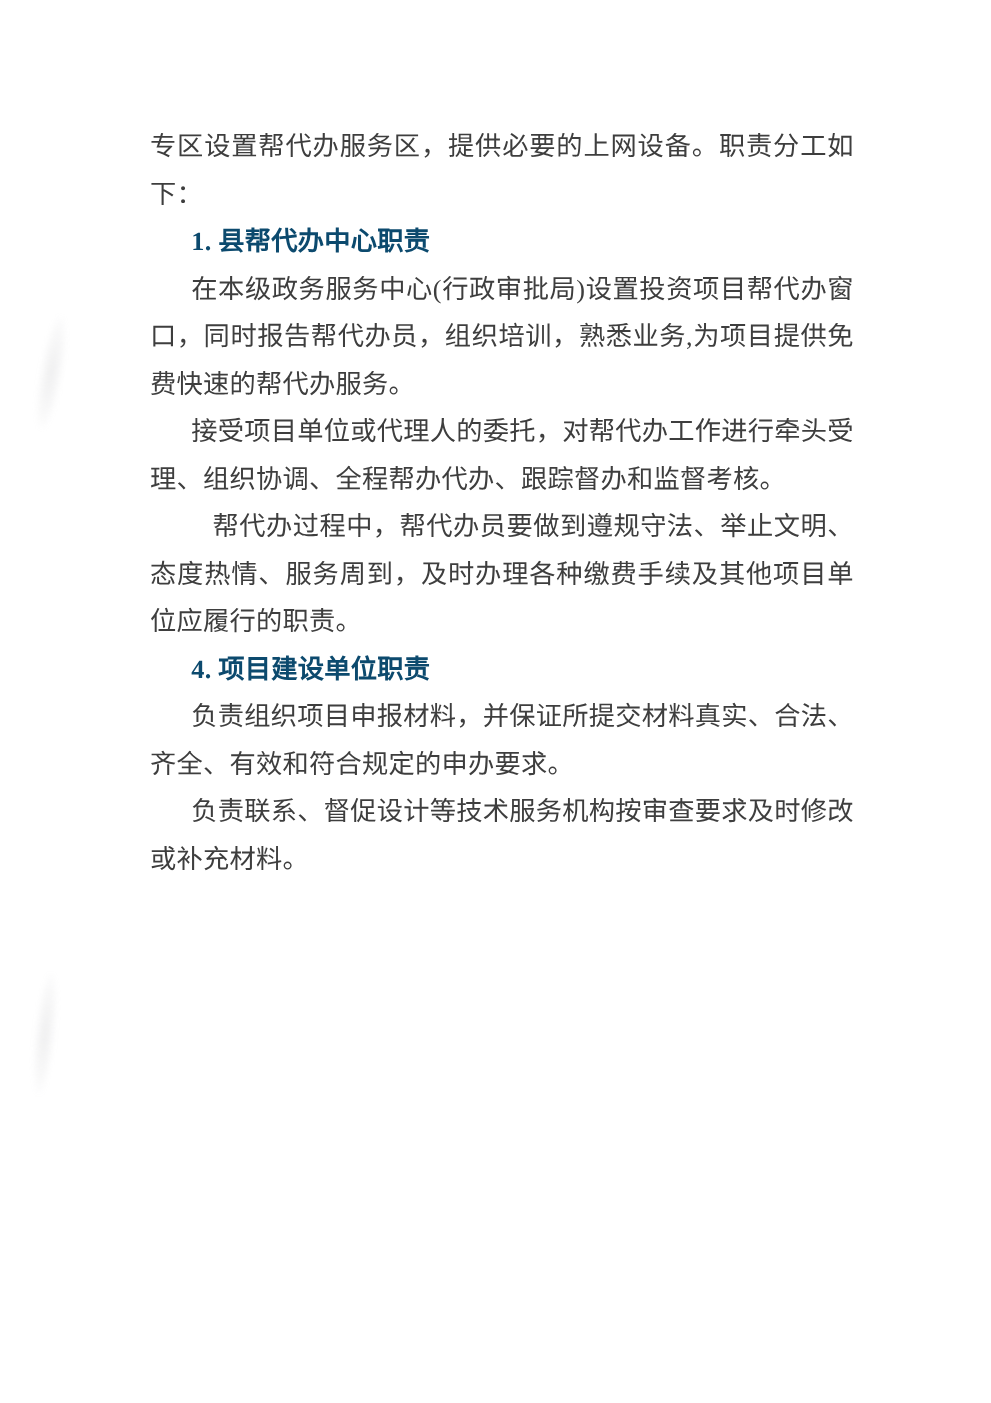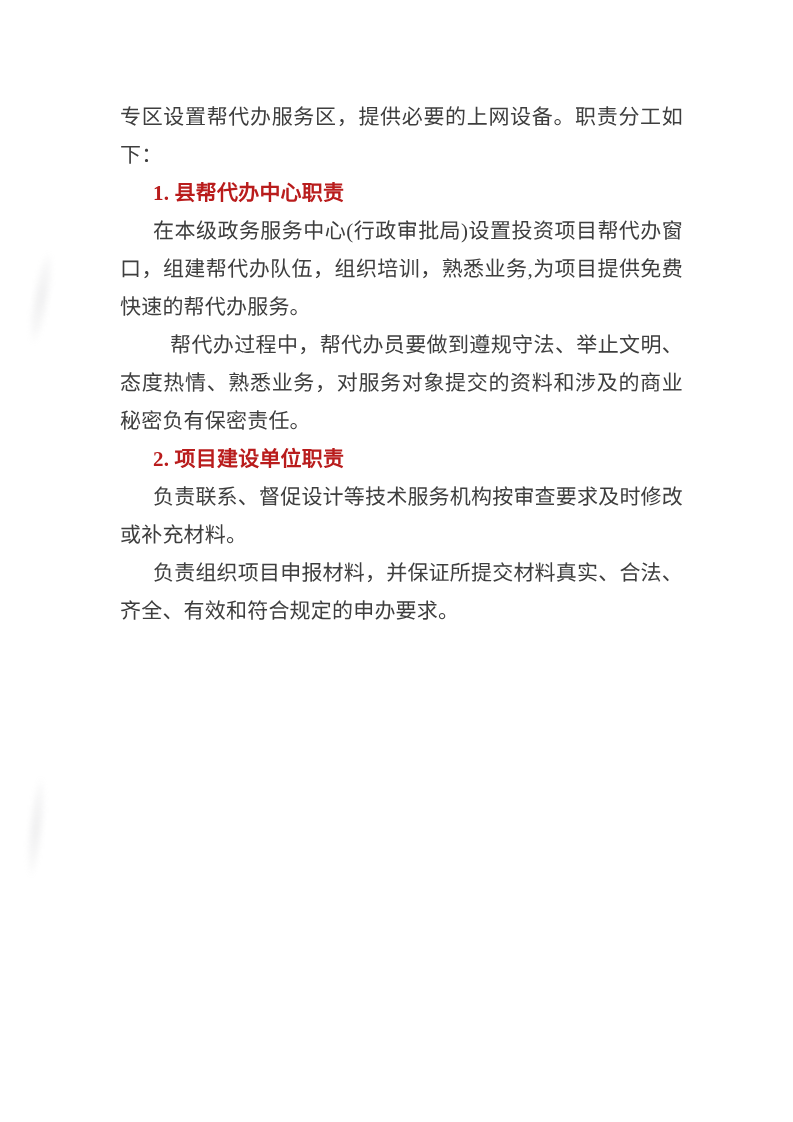--- a/index.html
+++ b/index.html
@@ -27,21 +27,21 @@
     letter-spacing: 0.2px;
     text-align: justify;
     text-justify: inter-character;
   }
   .doc-body p {
     margin: 0;
     padding: 0;
   }
   p.heading {
     font-weight: bold;
-    color: #b91c1c;
+    color: #0c4a6e;
   }
   .indent-none   { text-indent: 0; }
   .indent-normal { text-indent: 33px; }
   .indent-large  { text-indent: 50px; }
 
   
   .scan-artifact {
     position: absolute;
     pointer-events: none;
     background: radial-gradient(ellipse at center, rgba(140,140,145,0.14) 0%, rgba(160,160,165,0.06) 55%, rgba(255,255,255,0) 75%);
@@ -52,19 +52,20 @@
 </style>
 </head>
 <body>
 
 <div class="page">
   <div class="scan-artifact smudge-1"></div>
   <div class="scan-artifact smudge-2"></div>
   <div class="doc-body">
       <p class="body indent-none">专区设置帮代办服务区，提供必要的上网设备。职责分工如下：</p>
       <p class="heading indent-normal">1. 县帮代办中心职责</p>
-      <p class="body indent-normal">在本级政务服务中心(行政审批局)设置投资项目帮代办窗口，组建帮代办队伍，组织培训，熟悉业务,为项目提供免费快速的帮代办服务。</p>
-      <p class="body indent-large">帮代办过程中，帮代办员要做到遵规守法、举止文明、态度热情、熟悉业务，对服务对象提交的资料和涉及的商业秘密负有保密责任。</p>
-      <p class="heading indent-normal">2. 项目建设单位职责</p>
+      <p class="body indent-normal">在本级政务服务中心(行政审批局)设置投资项目帮代办窗口，同时报告帮代办员，组织培训，熟悉业务,为项目提供免费快速的帮代办服务。</p>
+      <p class="body indent-normal">接受项目单位或代理人的委托，对帮代办工作进行牵头受理、组织协调、全程帮办代办、跟踪督办和监督考核。</p>
+      <p class="body indent-large">帮代办过程中，帮代办员要做到遵规守法、举止文明、态度热情、服务周到，及时办理各种缴费手续及其他项目单位应履行的职责。</p>
+      <p class="heading indent-normal">4. 项目建设单位职责</p>
+      <p class="body indent-normal">负责组织项目申报材料，并保证所提交材料真实、合法、齐全、有效和符合规定的申办要求。</p>
       <p class="body indent-normal">负责联系、督促设计等技术服务机构按审查要求及时修改或补充材料。</p>
-      <p class="body indent-normal">负责组织项目申报材料，并保证所提交材料真实、合法、齐全、有效和符合规定的申办要求。</p>
     </div>
 </div>
 
 </body></html>

